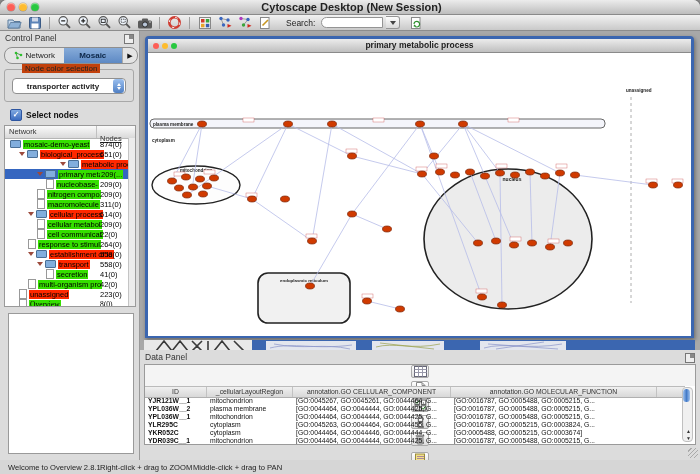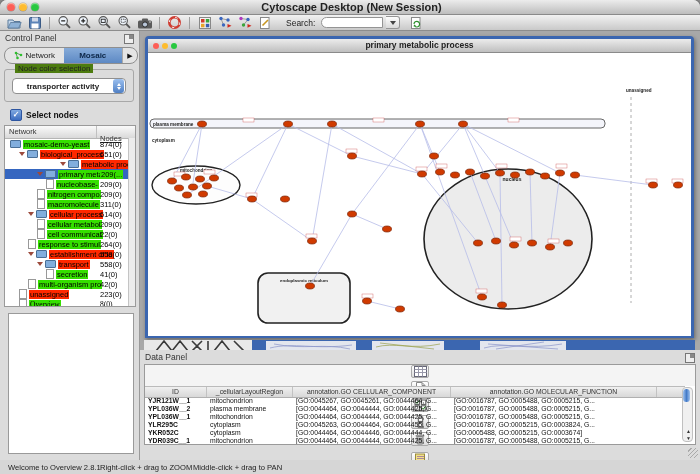--- a/index.html
+++ b/index.html
@@ -27,21 +27,21 @@
   
   .cpanel{position:absolute;left:0;top:31px;width:140px;height:429px;background:#dcdcdc;border-right:1px solid #9a9a9a;box-sizing:border-box;}
   .phead{position:absolute;left:0;top:0;width:100%;height:14px;font-size:8.5px;color:#333;padding:2px 0 0 5px;box-sizing:border-box;}
   .float-ic{position:absolute;right:5px;top:3px;width:8px;height:8px;border:1px solid #777;background:#eee;}
   .float-ic:after{content:"";position:absolute;right:0;top:0;width:4px;height:4px;background:#888;}
   .cp-tabs{position:absolute;left:4px;top:16px;width:132px;height:15px;border:1px solid #8f8f8f;border-radius:8px;background:#e4e4e4;display:flex;overflow:hidden;}
   .cp-tab{flex:1;display:flex;align-items:center;justify-content:center;font-size:8px;color:#222;gap:3px;}
   .cp-tab.sel{background:linear-gradient(#86abd9,#5d89c4);font-weight:bold;color:#0c2647;}
   .cp-arrow{width:14px;display:flex;align-items:center;justify-content:center;border-left:1px solid #aaa;font-size:7px;color:#111;}
   .fieldset{position:absolute;left:4px;top:38px;width:130px;height:33px;border:1px solid #a8a8a8;border-radius:3px;box-sizing:border-box;}
-  .fieldset .legend{position:absolute;left:10px;top:-6px;background:#4d7c0f;padding:0 3px;font-size:8px;color:#222;}
+  .fieldset .legend{position:absolute;left:17px;top:-6px;background:#c2410c;padding:0 3px;font-size:8px;color:#222;}
   .combo{position:absolute;left:7px;top:8px;width:114px;height:16px;background:#fff;border:1px solid #909090;border-radius:4px;display:flex;align-items:center;box-sizing:border-box;}
   .combo .val{flex:1;text-align:center;font-size:8px;font-weight:bold;color:#222;}
   .combo .step{width:11px;height:14px;margin-right:1px;border-radius:3px;background:linear-gradient(#9cc0ef,#4f7fc4);display:flex;flex-direction:column;align-items:center;justify-content:center;gap:1px;}
   .combo .step i{border-left:2.5px solid transparent;border-right:2.5px solid transparent;}
   .combo .step i.up{border-bottom:3px solid #fff}.combo .step i.dn{border-top:3px solid #fff}
   .checkrow{position:absolute;left:10px;top:78px;display:flex;align-items:center;gap:4px;}
   .checkbox{width:10px;height:10px;border-radius:2px;background:linear-gradient(#7fa8e0,#3b6cc0);border:1px solid #2d55a0;color:#fff;font-size:8px;line-height:9px;text-align:center;font-weight:bold;}
   .checkrow .lbl{font-size:8.5px;font-weight:bold;color:#111;}
   .treebox{position:absolute;left:4px;top:94px;width:132px;height:182px;background:#fff;border:1px solid #9a9a9a;box-sizing:border-box;overflow:hidden;}
   .treehdr{display:flex;height:12px;background:linear-gradient(#fafafa,#d9d9d9);border-bottom:1px solid #b5b5b5;font-size:7.5px;color:#333;}

